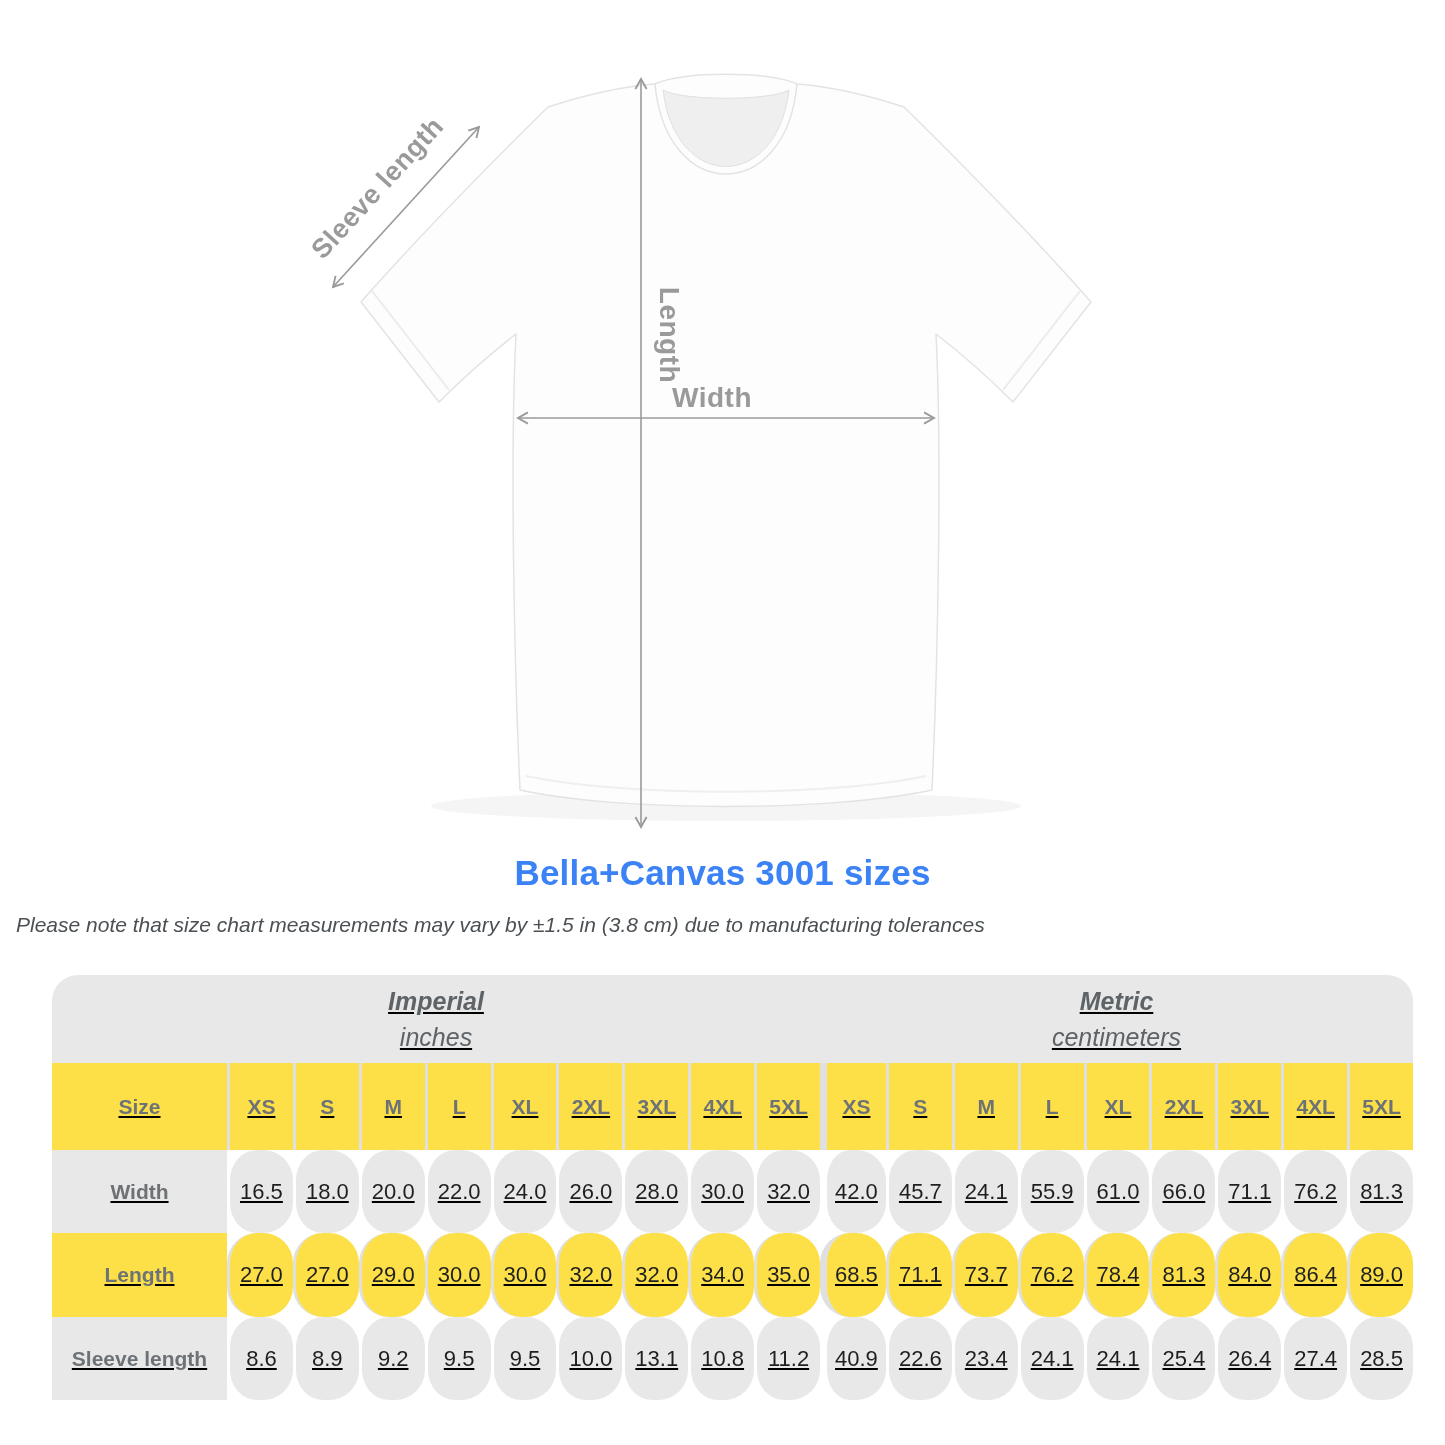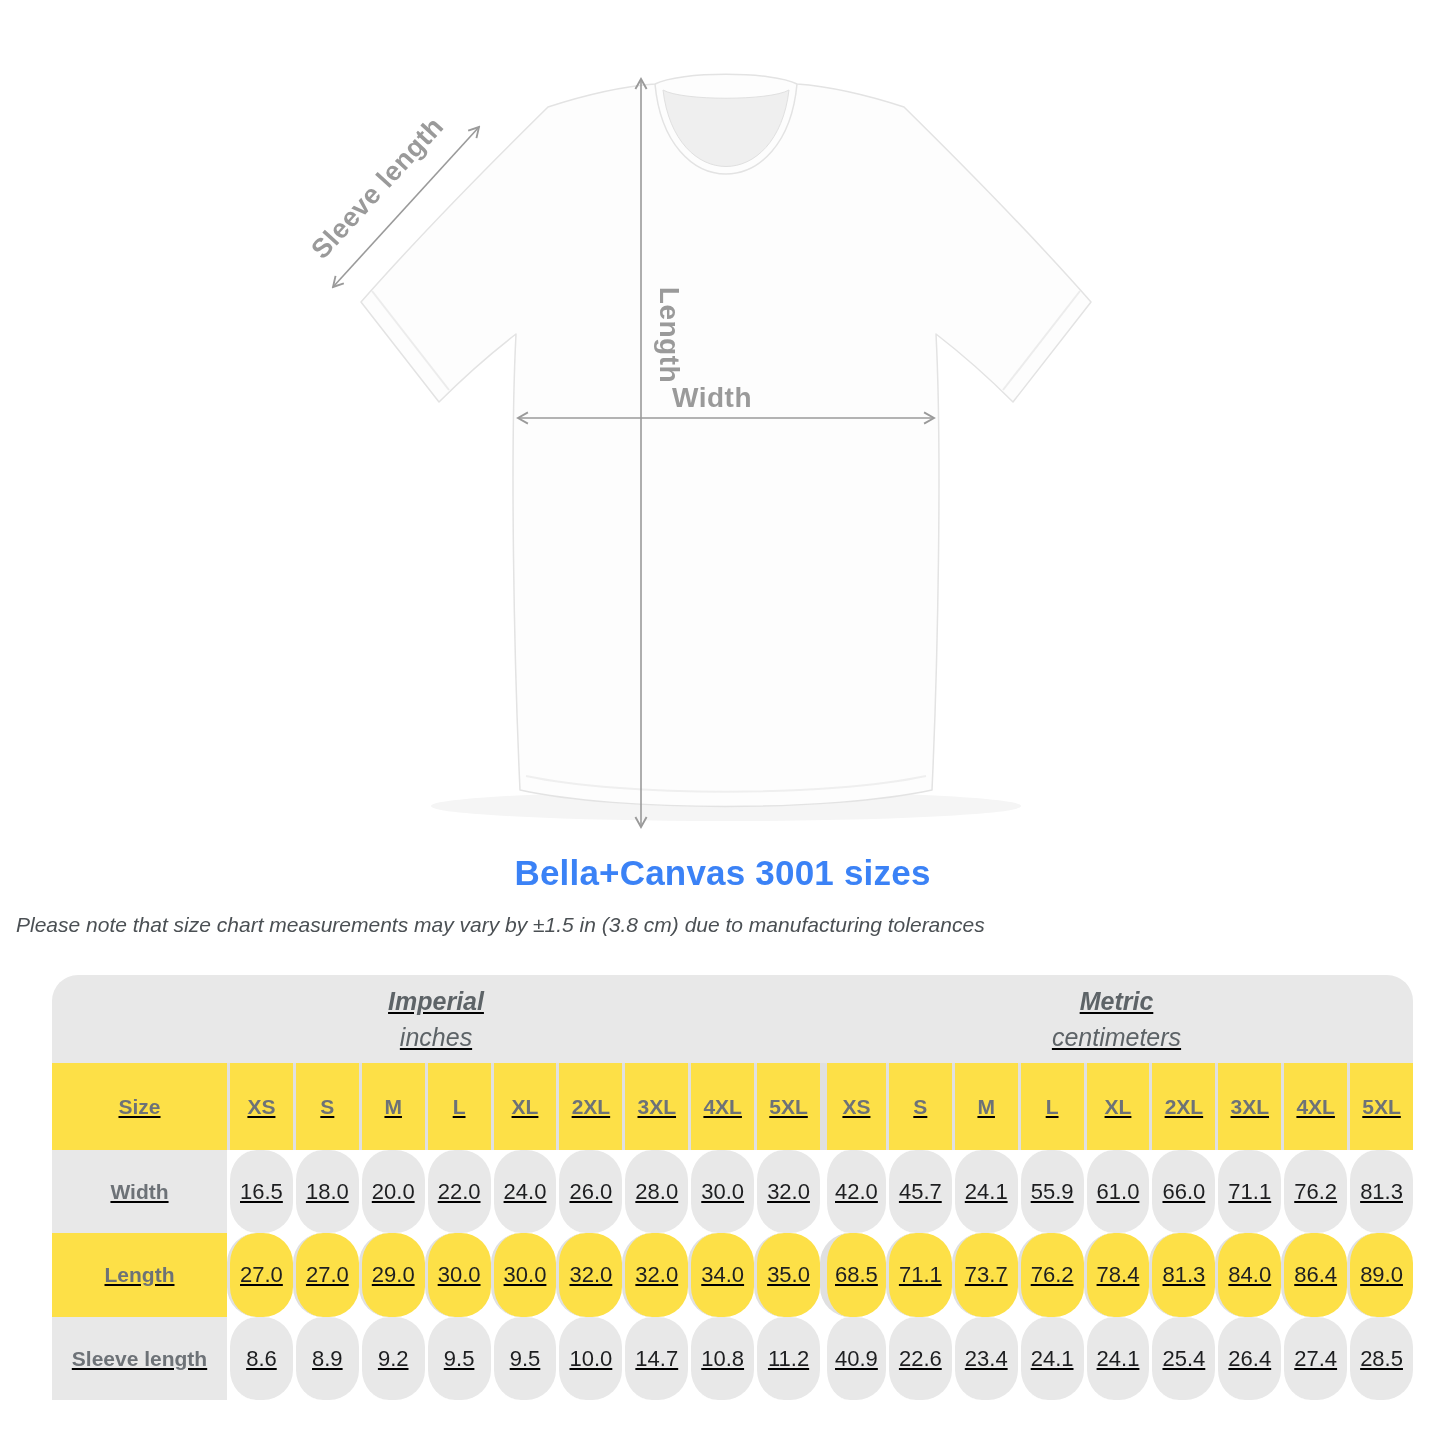--- a/index.html
+++ b/index.html
@@ -195,21 +195,21 @@
     <div class="cell val-cell row-white sep">84.0</div>
     <div class="cell val-cell row-white sep">86.4</div>
     <div class="cell val-cell row-white sep">89.0</div>
     <div class="cell label-cell row-gray">Sleeve length</div>
     <div class="cell val-cell row-gray sep">8.6</div>
     <div class="cell val-cell row-gray sep">8.9</div>
     <div class="cell val-cell row-gray sep">9.2</div>
     <div class="cell val-cell row-gray sep">9.5</div>
     <div class="cell val-cell row-gray sep">9.5</div>
     <div class="cell val-cell row-gray sep">10.0</div>
-    <div class="cell val-cell row-gray sep">14.7</div>
+    <div class="cell val-cell row-gray sep">13.1</div>
     <div class="cell val-cell row-gray sep">10.8</div>
     <div class="cell val-cell row-gray sep">11.2</div>
     <div class="cell val-cell row-gray sep sep-wide">40.9</div>
     <div class="cell val-cell row-gray sep">22.6</div>
     <div class="cell val-cell row-gray sep">23.4</div>
     <div class="cell val-cell row-gray sep">24.1</div>
     <div class="cell val-cell row-gray sep">24.1</div>
     <div class="cell val-cell row-gray sep">25.4</div>
     <div class="cell val-cell row-gray sep">26.4</div>
     <div class="cell val-cell row-gray sep">27.4</div>

